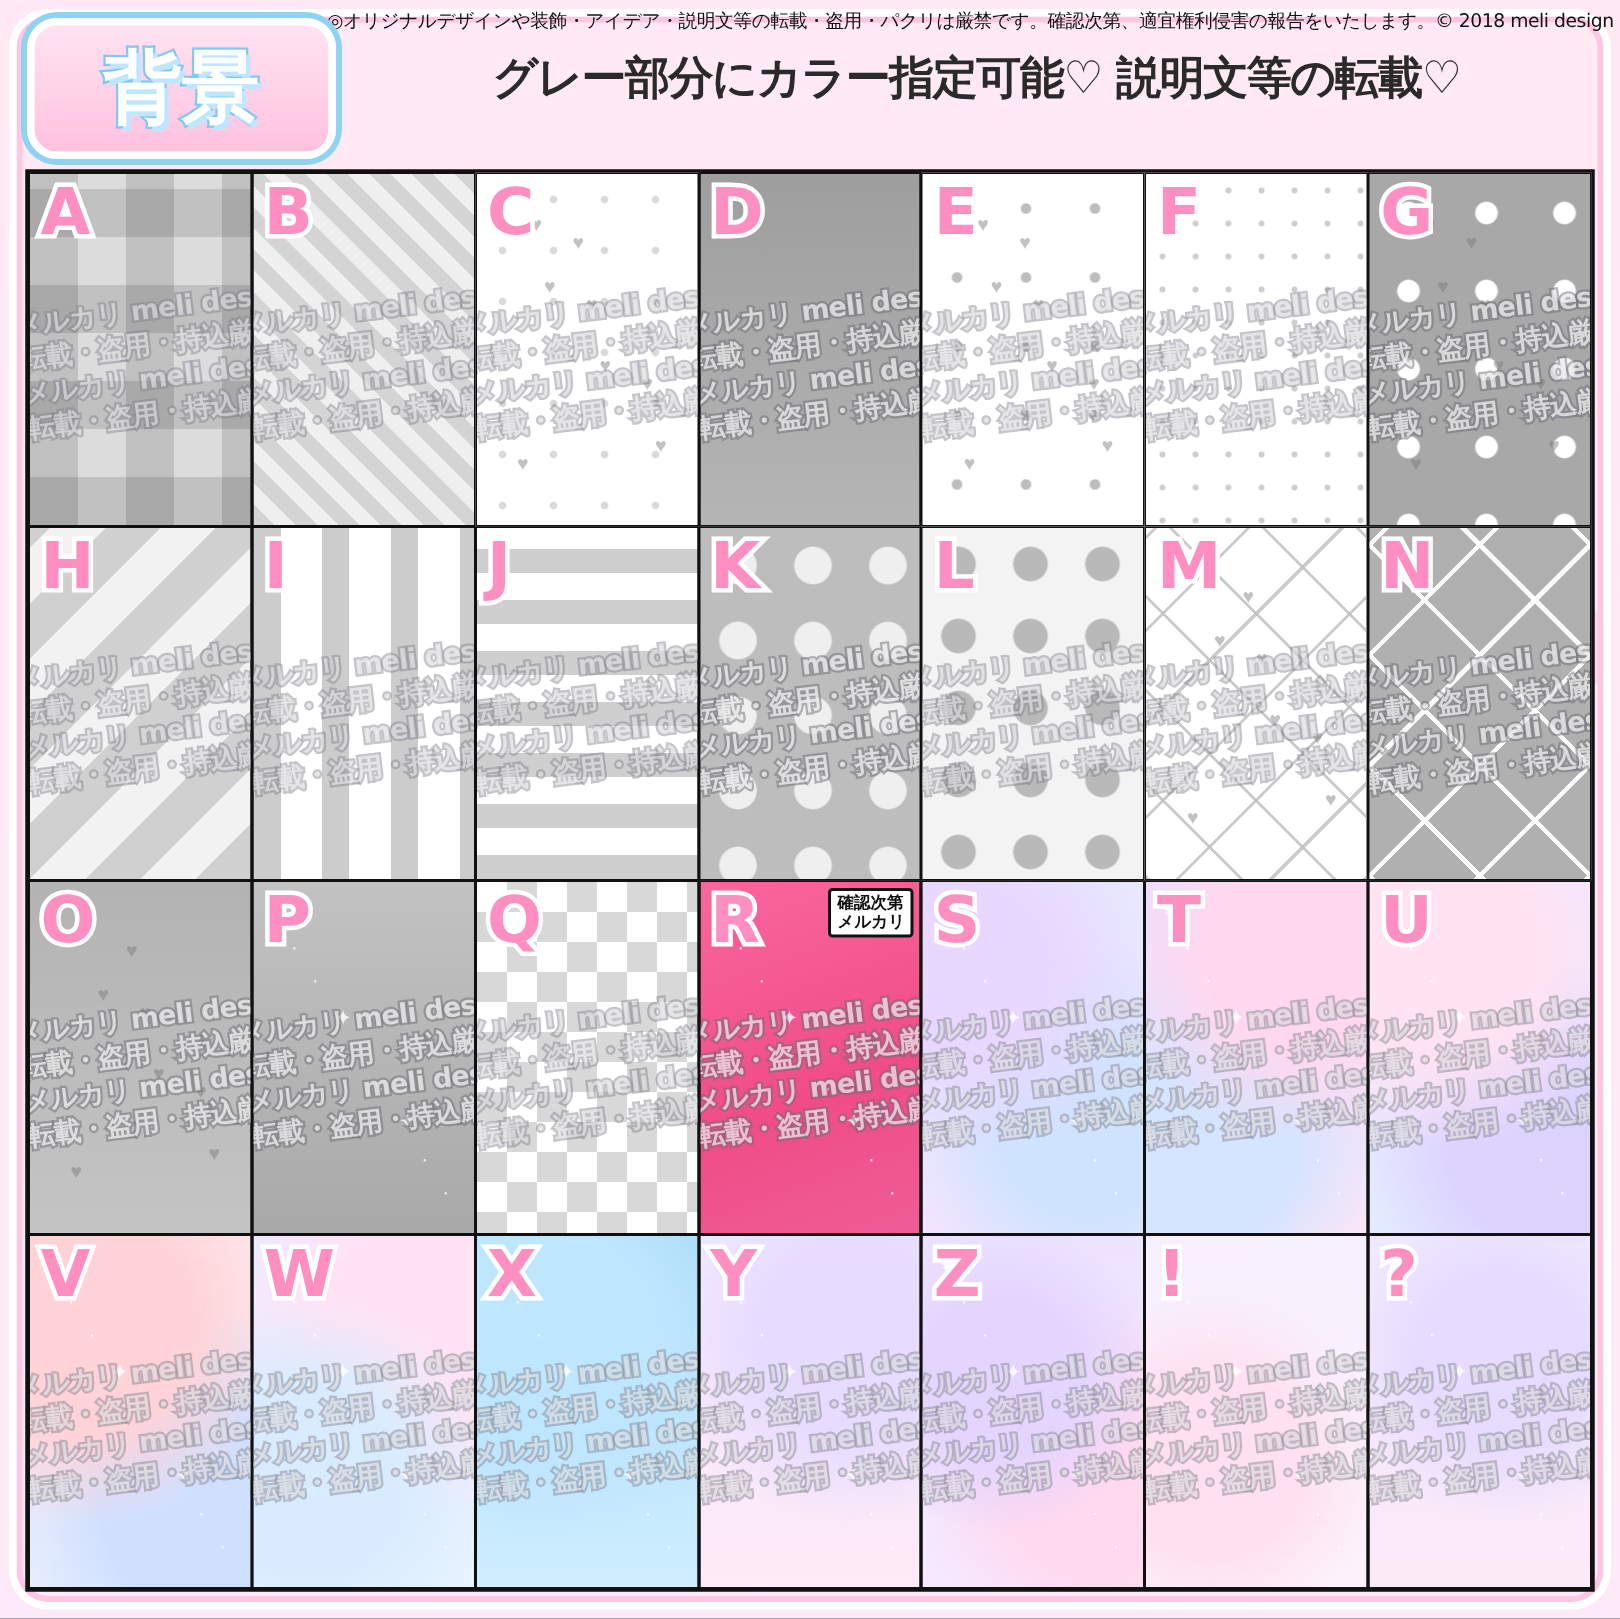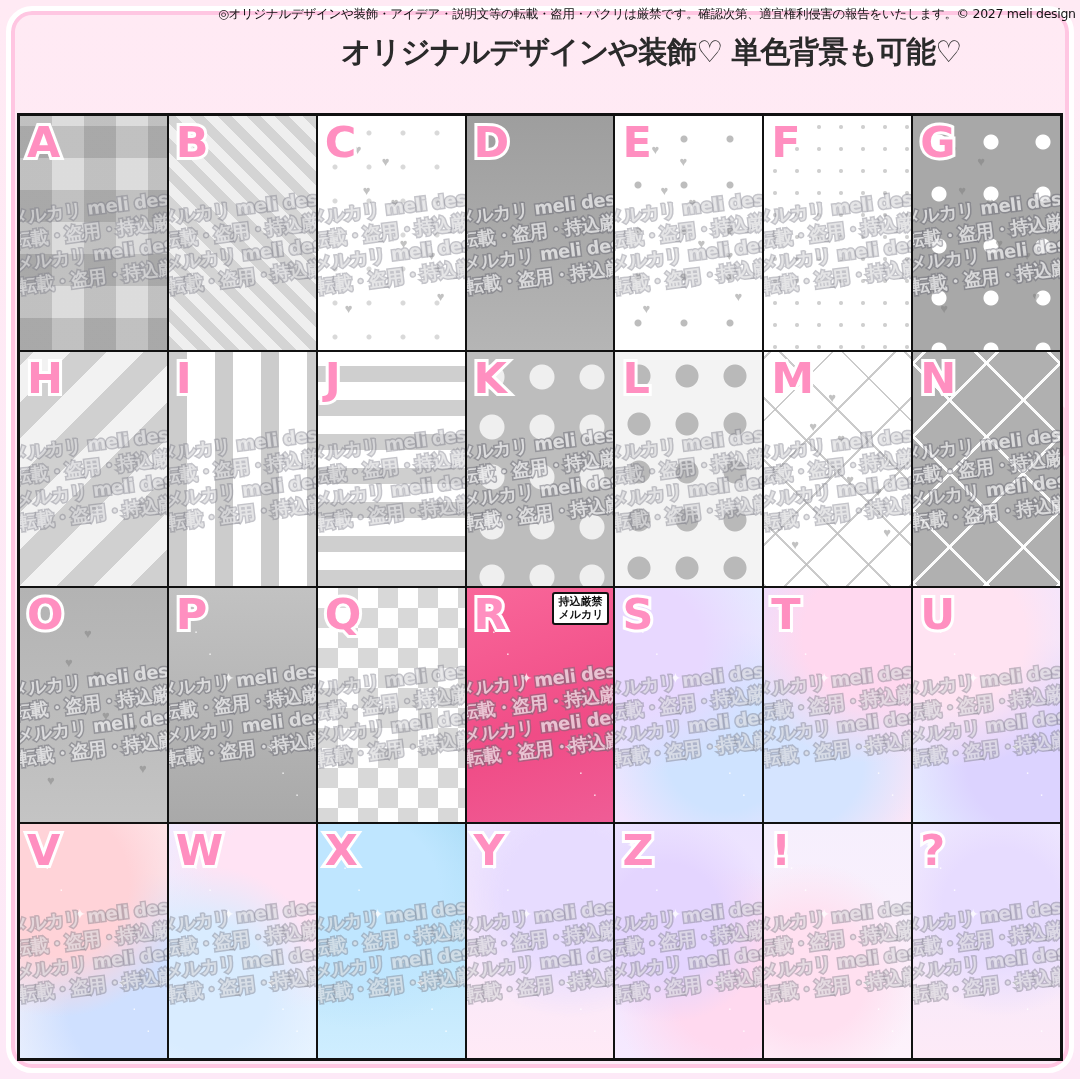--- a/index.html
+++ b/index.html
@@ -210,22 +210,25 @@
 <body>
 
 <div class="frame-bg"></div>
 <div class="frame-inner"></div>
 <span class="sparkle" style="left:20px;top:240px;">✦</span>
 <span class="sparkle" style="left:1042px;top:300px;">✦</span>
 <span class="sparkle" style="left:18px;top:760px;">✦</span>
 <span class="sparkle" style="left:1044px;top:820px;">✦</span>
 
 <div class="header">
-  <div class="copyright">◎オリジナルデザインや装飾・アイデア・説明文等の転載・盗用・パクリは厳禁です。確認次第、適宜権利侵害の報告をいたします。© 2027 meli design</div>
-  <div class="subtitle">オリジナルデザインや装飾♡ 単色背景も可能♡</div>
+  <div class="copyright">◎オリジナルデザインや装飾・アイデア・説明文等の転載・盗用・パクリは厳禁です。確認次第、適宜権利侵害の報告をいたします。© 2018 meli design</div>
+  <div class="title-badge">
+    <span>背景</span>
+  </div>
+  <div class="subtitle">グレー部分にカラー指定可能♡ 説明文等の転載♡</div>
 </div>
 
 <div class="grid" id="grid">
     <div class="cell p-A">
       <div class="badge">A</div>
       <div class="wm">
         <div>メルカリ meli design</div>
         <div>転載・盗用・持込厳禁</div>
         <div>メルカリ meli design</div>
         <div>転載・盗用・持込厳禁</div>
@@ -438,21 +441,21 @@
       <div class="wm">
         <div>メルカリ meli design</div>
         <div>転載・盗用・持込厳禁</div>
         <div>メルカリ meli design</div>
         <div>転載・盗用・持込厳禁</div>
       </div>
     </div>
     <div class="cell p-R">
       <div class="badge">R</div>
       <div class="note">
-        <div>持込厳禁</div>
+        <div>確認次第</div>
         <div>メルカリ</div>
       </div>
       <div class="wm dark">
         <div>メルカリ meli design</div>
         <div>転載・盗用・持込厳禁</div>
         <div>メルカリ meli design</div>
         <div>転載・盗用・持込厳禁</div>
       </div>
       <div class="stars">
         <i style="left: 10px; top: 10px;">✦</i>

